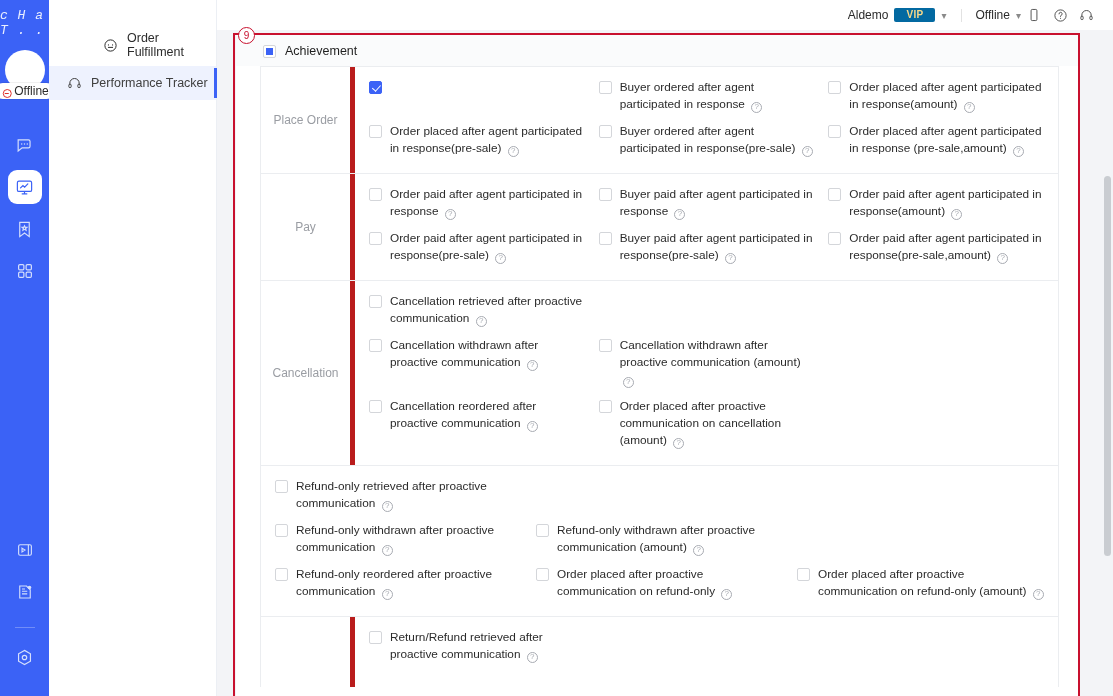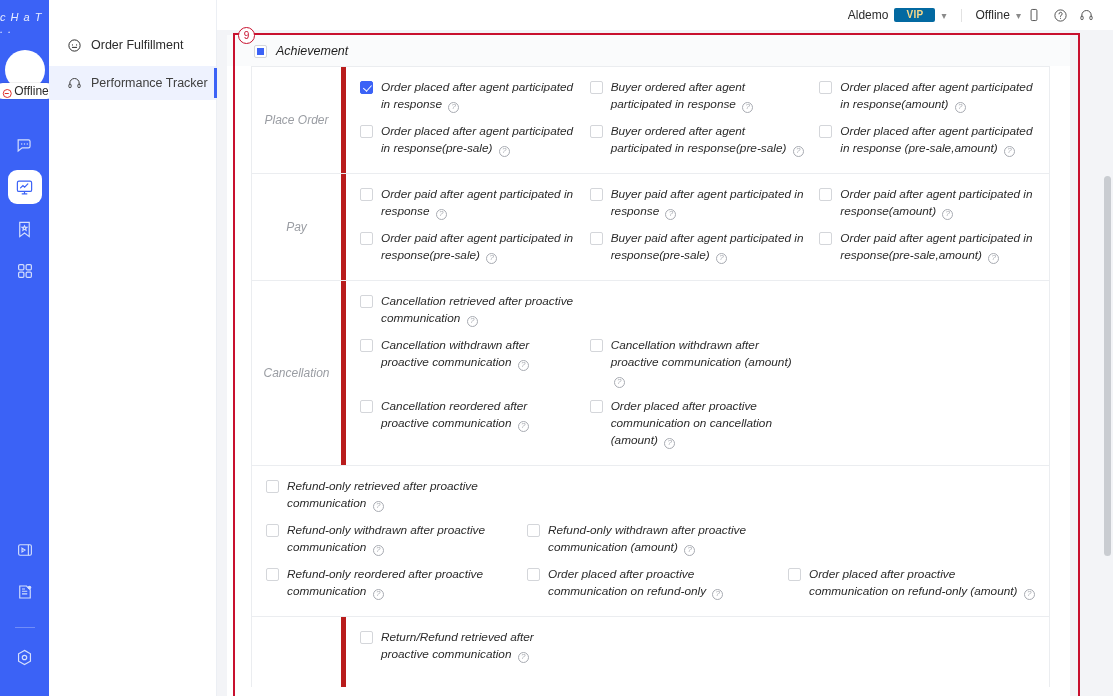--- a/index.html
+++ b/index.html
@@ -16,23 +16,23 @@
   .rail {
     position: absolute; left: 0; top: 0;
     width: 49px; height: 696px;
     background: #3B62F6;
   }
   .rail-logo {
     margin-top: 10px;
     height: 26px;
     display: flex; align-items: center; justify-content: center;
     color: #e9eeff;
-    font-family: Liberation Sans, sans-serif;
+    font-family: Liberation Mono, monospace;
     font-style: italic;
-    font-size: 11px;
+    font-size: 13px;
     letter-spacing: 1px;
   }
   .avatar-wrap {
     position: relative;
     margin: 14px auto 0;
     width: 40px; height: 40px;
   }
   .avatar {
     width: 40px; height: 40px; border-radius: 50%;
     background: #ffffff;
@@ -87,21 +87,21 @@
   .subnav-item {
     position: relative;
     height: 34px;
     margin-top: 4px;
     display: flex; align-items: center;
     padding-left: 18px;
     gap: 9px;
     font-size: 12.5px;
     color: #2c2c2c;
   }
-  .subnav-item:first-child { margin-top: 28px; }
+  .subnav-item:first-child { margin-top: 28px; margin-left: 36px; }
   .subnav-item.active { background: #eef2fe; color: #404040; }
   .subnav-item.active::after {
     content: ""; position: absolute; right: -1px; top: 2px;
     width: 3px; height: 30px; background: #3B62F6;
   }
   .subnav-ic { width: 15px; height: 15px; display: flex; align-items: center; justify-content: center; flex: none; }
 
   
   .main {
     position: absolute; left: 217px; top: 0;
@@ -143,25 +143,24 @@
     border: 1.5px solid #c8102e;
     background: #ffffff;
     color: #c8102e;
     font-size: 10px;
     display: flex; align-items: center; justify-content: center;
     z-index: 41;
   }
 
   
   .panel {
-    position: absolute; left: 227px; top: 35px;
+    position: absolute; left: 236px; top: 35px;
     width: 843px; height: 661px;
     background: #ffffff;
     overflow: hidden;
-    font-style: italic;
   }
   .panel-head {
     height: 31px;
     display: flex; align-items: center;
     padding-left: 27px;
     gap: 9px;
     background: #fafbfc;
   }
   .panel-head-label { font-size: 12.5px; color: #1f1f1f; }
 
@@ -407,21 +406,20 @@
     <div class="panel-head">
       <span class="cb indet"></span>
       <span class="panel-head-label">Achievement</span>
     </div>
     <div class="tbl">
         <div class="row">
           <div class="row-label">Place Order</div>
           <div class="row-body">
             <div class="cbitem">
               <span class="cb checked"></span>
-              <span class="lbl">Order placed after agent participated in response <span class="q">?</span></span>
             </div>
             <div class="cbitem">
               <span class="cb"></span>
               <span class="lbl">Buyer ordered after agent participated in response <span class="q">?</span></span>
             </div>
             <div class="cbitem">
               <span class="cb"></span>
               <span class="lbl">Order placed after agent participated in response(amount) <span class="q">?</span></span>
             </div>
             <div class="cbitem">

